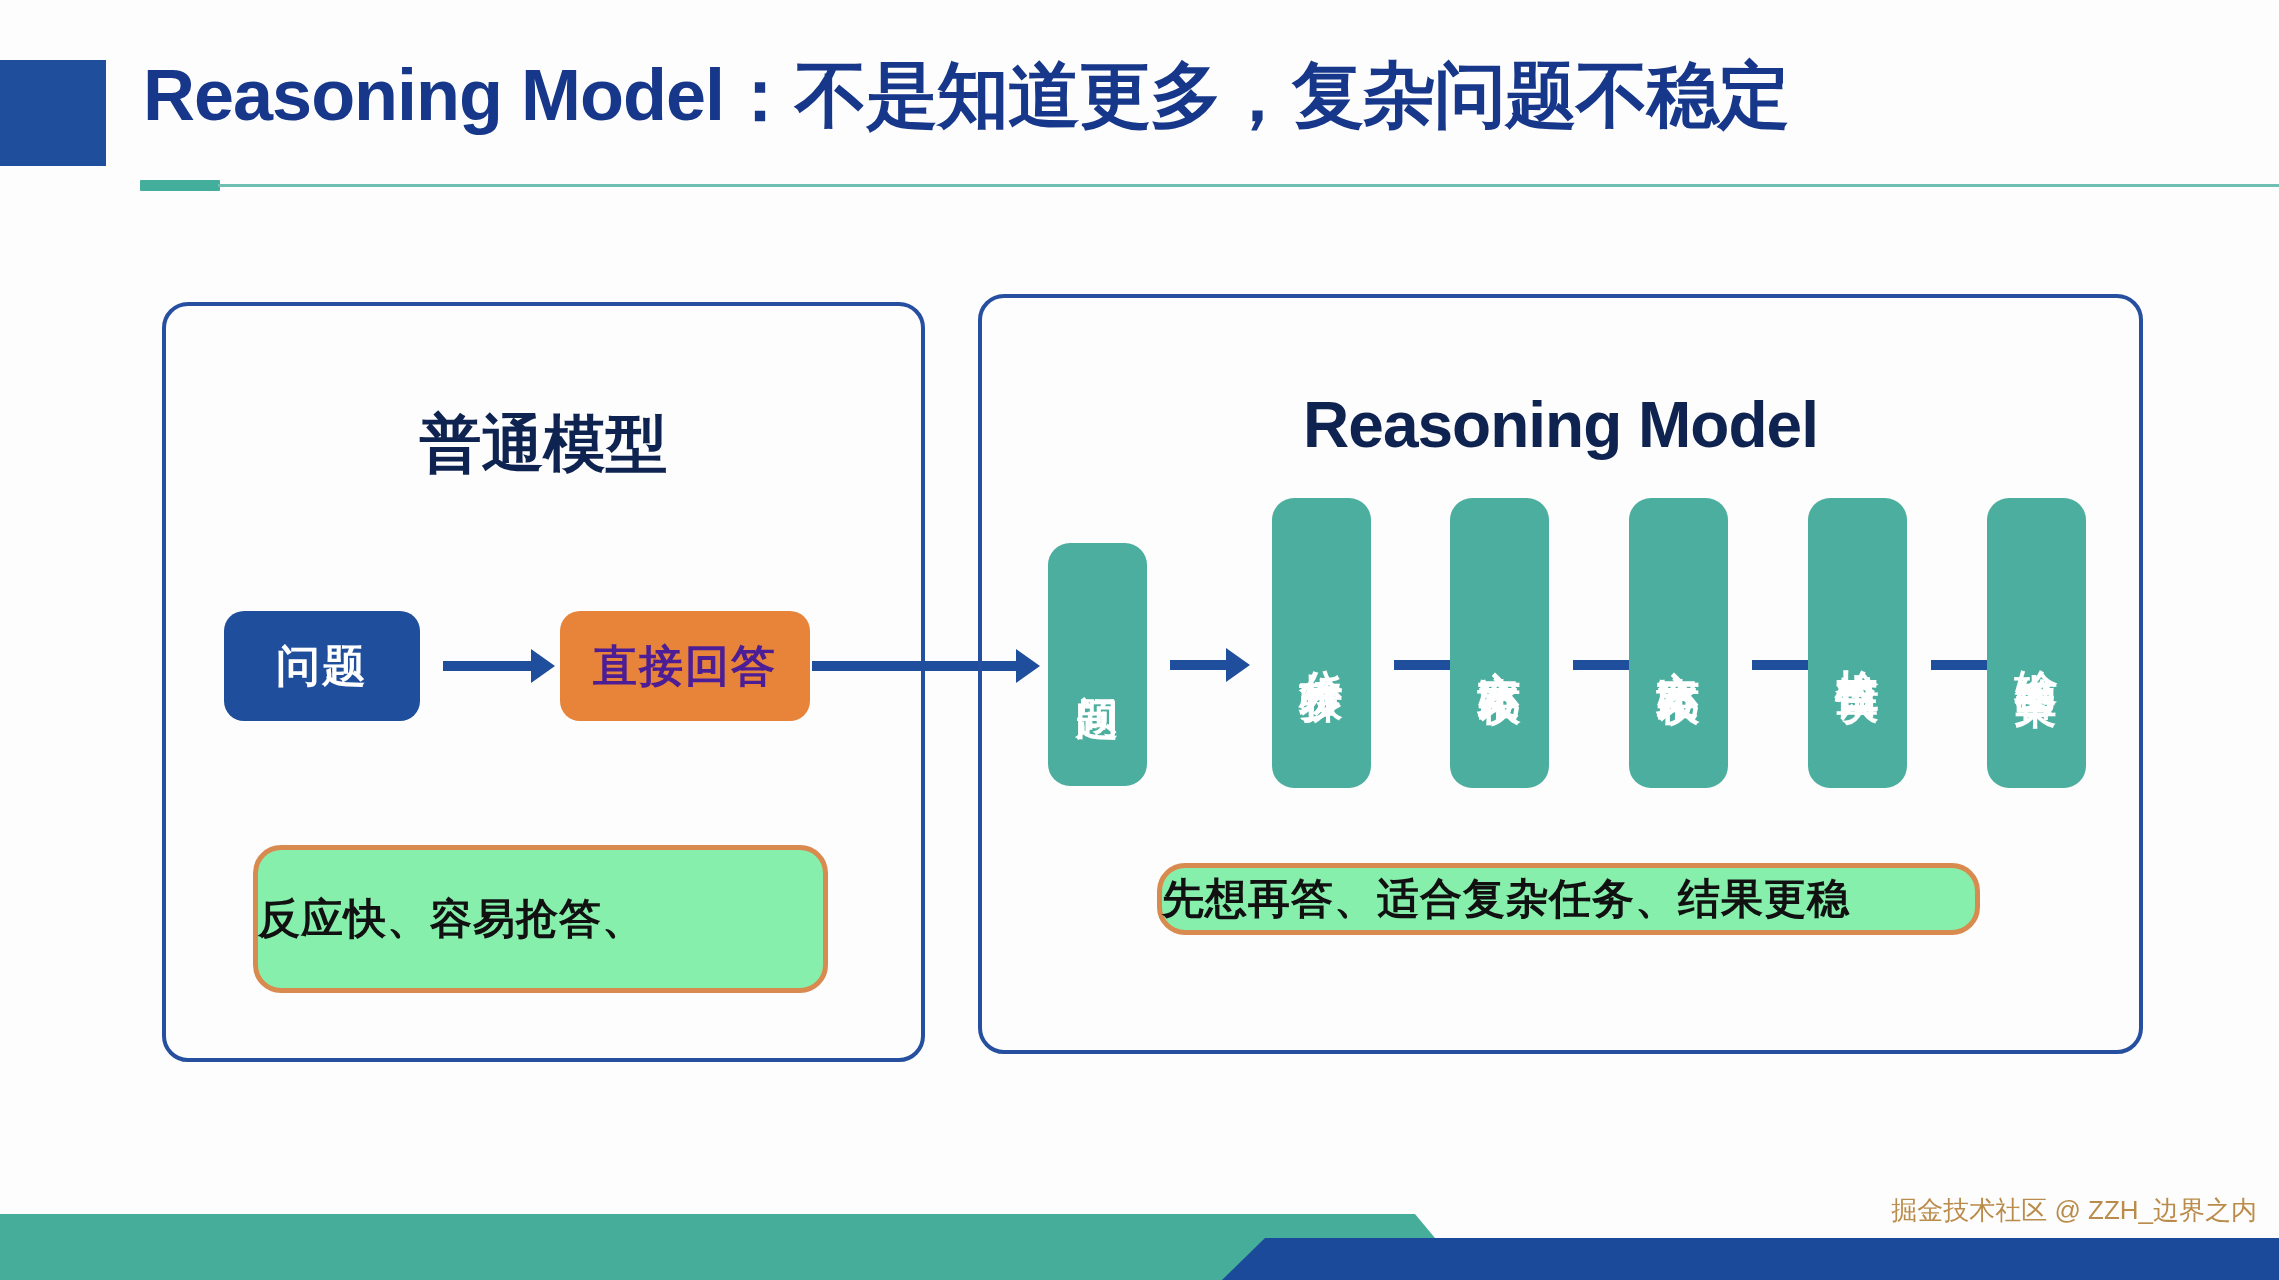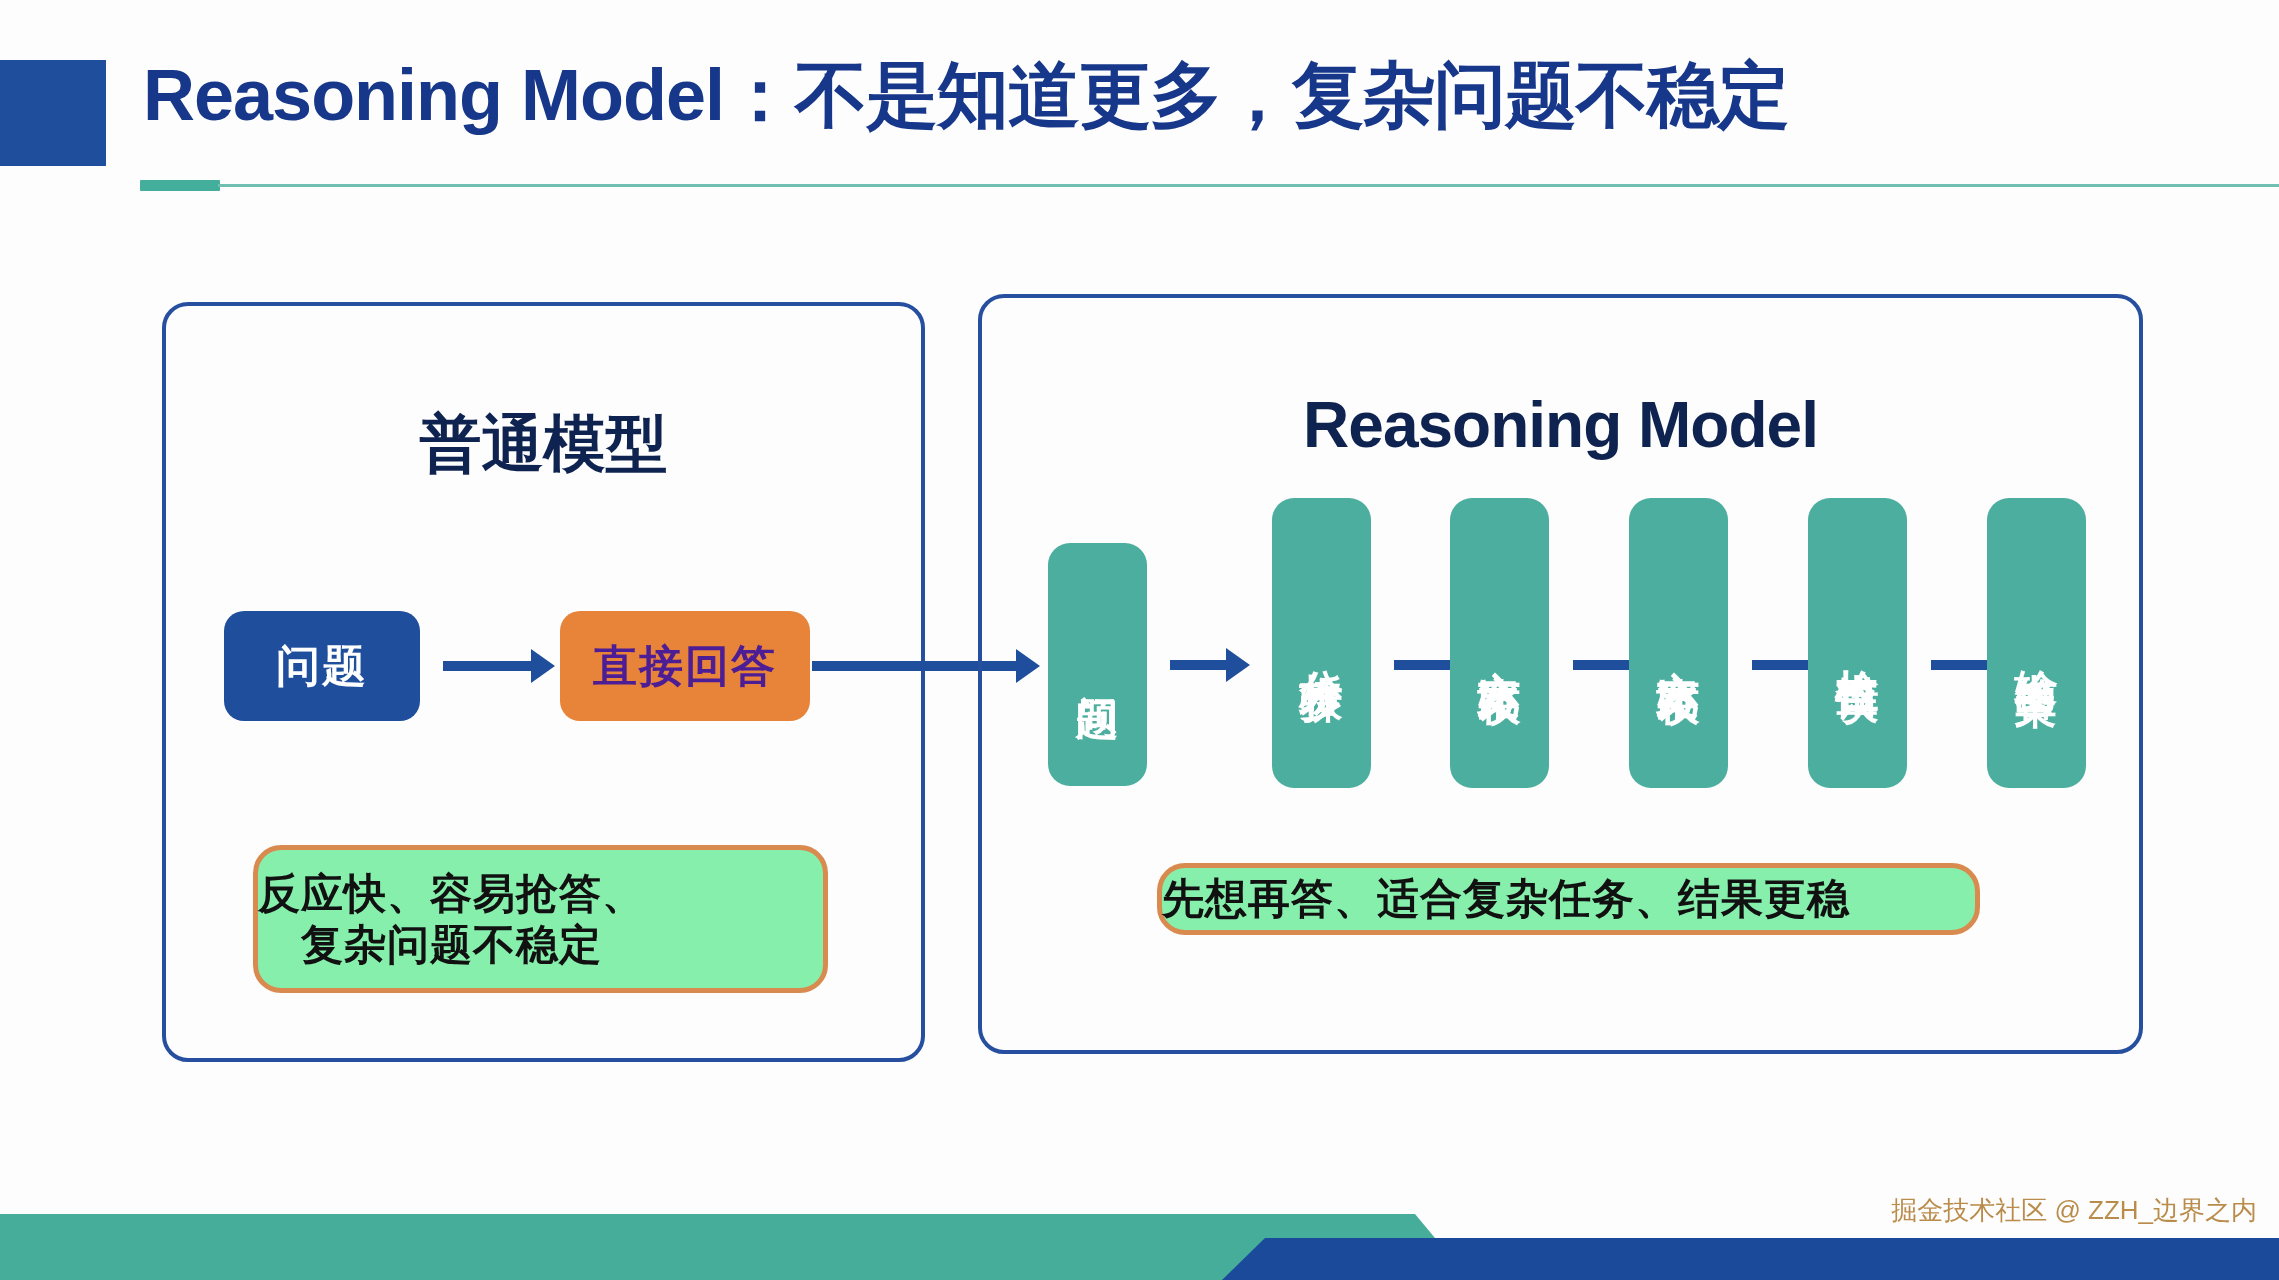--- a/index.html
+++ b/index.html
@@ -242,21 +242,20 @@
 
 <div class="flow-box" id="box-question-left">问题</div>
 <div class="arrow" style="left:443px; top:661px; width:92px;"></div>
 <div class="flow-box" id="box-direct-answer">直接回答</div>
 
 <div class="arrow" style="left:812px; top:661px; width:208px;"></div>
 
 <div class="caption-box" id="caption-ordinary">
   <div>
     <div>反应快、容易抢答、</div>
-    <div>复杂问题不稳定</div>
   </div>
 </div>
 
 <div class="panel" id="panel-reasoning">
   <div class="panel-heading">Reasoning Model</div>
 </div>
 
 <div class="chain-box" style="left:1048px; top:543px; width:99px; height:243px;">
   <span class="vtext">问题</span>
 </div>

